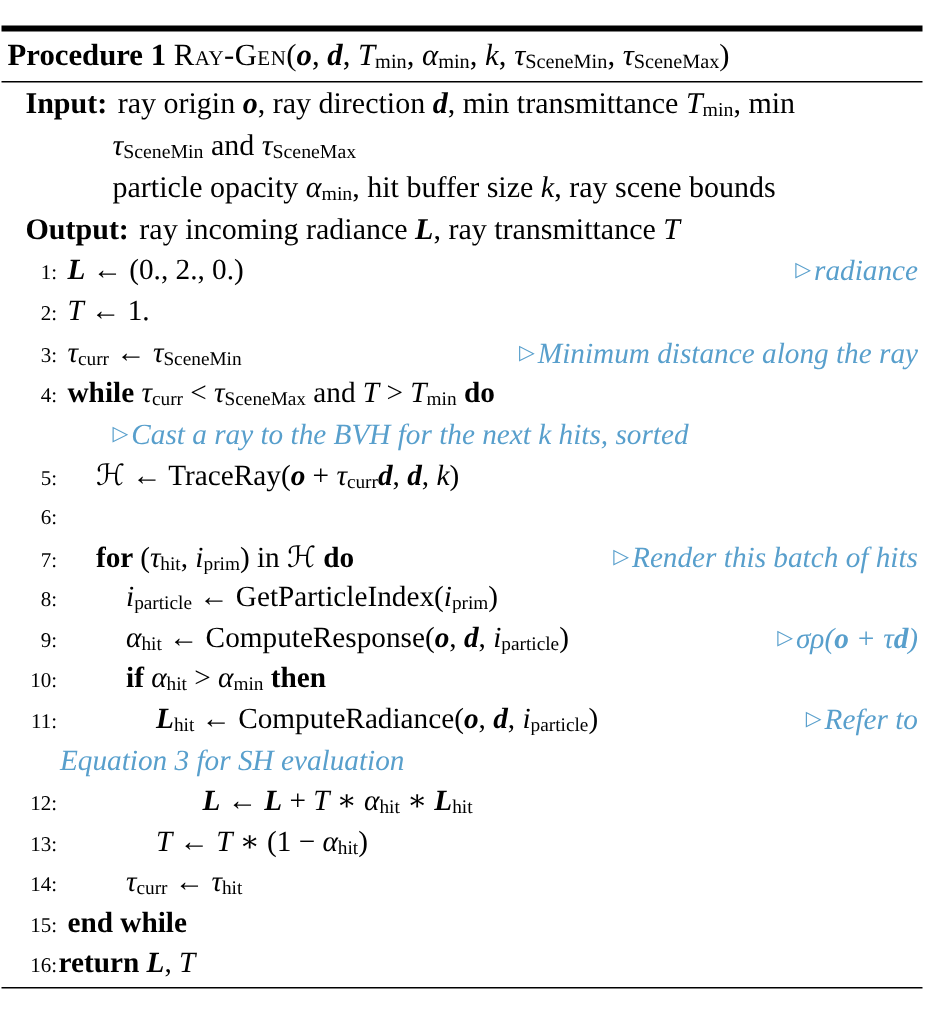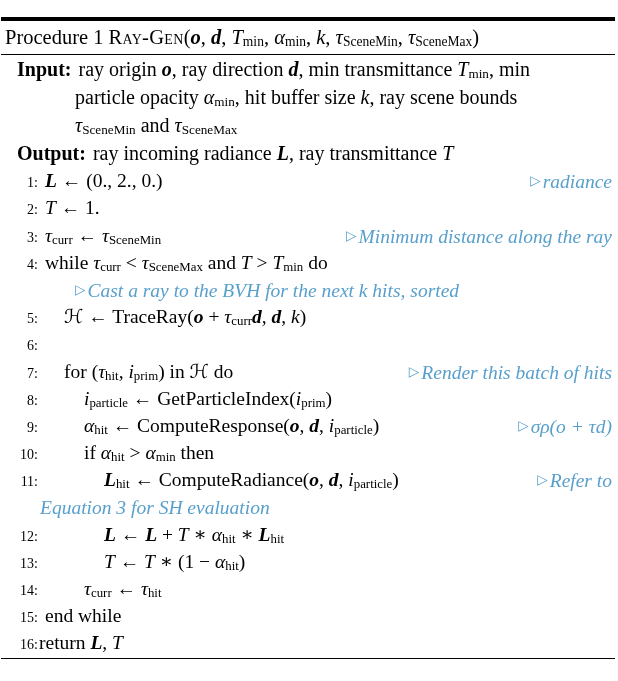--- a/index.html
+++ b/index.html
@@ -13,56 +13,56 @@
   .title{font-size:20.5px;line-height:33px;height:33px;padding-left:5px;white-space:nowrap;}
   .io-row{font-size:20px;line-height:28px;height:28px;white-space:nowrap;}
   .io-label{font-weight:bold;padding-left:17px;}
   .io-cont{padding-left:75px;}
   .io-gap{display:inline-block;width:7px;}
   .crow{position:relative;font-size:19.5px;line-height:27.2px;height:27.2px;white-space:nowrap;}
   .num{display:inline-block;width:38px;text-align:right;font-size:14px;color:#000;}
   .code{display:inline-block;}
   .cmt{position:absolute;right:6px;top:0;color:var(--cblue,#589FCC);font-style:italic;}
   .cmt-left{display:inline-block;color:var(--cblue,#589FCC);font-style:italic;}
-  .tk-b{font-weight:normal;}
+  .tk-b{font-weight:bold;}
   .tk-i{font-style:italic;}
   .tk-bi{font-weight:bold;font-style:italic;}
   .tk-sub{font-size:66%;vertical-align:-0.18em;font-style:normal;}
   .tk-sc{font-variant:small-caps;letter-spacing:0.3px;}
   .tk-cal{font-family:"DejaVu Serif","DejaVu Sans",serif;}
   .tk-tri{font-style:normal;font-size:70%;vertical-align:10%;
           font-family:"DejaVu Sans",sans-serif;padding-right:2px;}
 </style>
 </head>
 <body>
 
 <div class="algo">
   <div class="rule rule-top"></div>
   <div class="title" id="title-line"><span class="tk-b">Procedure 1 </span><span class="tk-sc">Ray-Gen</span><span>(</span><span class="tk-bi">o</span><span>, </span><span class="tk-bi">d</span><span>, </span><span class="tk-i">T</span><span class="tk-sub">min</span><span>, </span><span class="tk-i">α</span><span class="tk-sub">min</span><span>, </span><span class="tk-i">k</span><span>, </span><span class="tk-i">τ</span><span class="tk-sub">SceneMin</span><span>, </span><span class="tk-i">τ</span><span class="tk-sub">SceneMax</span><span>)</span></div>
   <div class="rule rule-mid"></div>
   <div id="io-block">
       <div class="io-row"><span class="io-label">Input:</span><span class="io-gap"></span><span>ray origin </span><span class="tk-bi">o</span><span>, ray direction </span><span class="tk-bi">d</span><span>, min transmittance </span><span class="tk-i">T</span><span class="tk-sub">min</span><span>, min</span></div>
+      <div class="io-row io-cont"><span class="tk-i">τ</span><span class="tk-sub">SceneMin</span><span> and </span><span class="tk-i">τ</span><span class="tk-sub">SceneMax</span></div>
       <div class="io-row io-cont"><span>particle opacity </span><span class="tk-i">α</span><span class="tk-sub">min</span><span>, hit buffer size </span><span class="tk-i">k</span><span>, ray scene bounds</span></div>
-      <div class="io-row io-cont"><span class="tk-i">τ</span><span class="tk-sub">SceneMin</span><span> and </span><span class="tk-i">τ</span><span class="tk-sub">SceneMax</span></div>
       <div class="io-row"><span class="io-label">Output:</span><span class="io-gap"></span><span>ray incoming radiance </span><span class="tk-bi">L</span><span>, ray transmittance </span><span class="tk-i">T</span></div>
     </div>
   <div id="lines">
       <div class="crow"><span class="num">1:</span><span class="code" style="margin-left: 7px;"><span class="tk-bi">L</span><span> ← (0., 2., 0.)</span></span><span class="cmt"><span class="tk-tri">▷</span><span>radiance</span></span></div>
       <div class="crow"><span class="num">2:</span><span class="code" style="margin-left: 7px;"><span class="tk-i">T</span><span> ← 1.</span></span></div>
       <div class="crow"><span class="num">3:</span><span class="code" style="margin-left: 7px;"><span class="tk-i">τ</span><span class="tk-sub">curr</span><span> ← </span><span class="tk-i">τ</span><span class="tk-sub">SceneMin</span></span><span class="cmt"><span class="tk-tri">▷</span><span>Minimum distance along the ray</span></span></div>
       <div class="crow"><span class="num">4:</span><span class="code" style="margin-left: 7px;"><span class="tk-b">while </span><span class="tk-i">τ</span><span class="tk-sub">curr</span><span> &lt; </span><span class="tk-i">τ</span><span class="tk-sub">SceneMax</span><span> and </span><span class="tk-i">T</span><span> &gt; </span><span class="tk-i">T</span><span class="tk-sub">min</span><span> </span><span class="tk-b">do</span></span></div>
       <div class="crow"><span class="cmt-left" style="margin-left: 75px;"><span class="tk-tri">▷</span><span>Cast a ray to the BVH for the next k hits, sorted</span></span></div>
       <div class="crow"><span class="num">5:</span><span class="code" style="margin-left: 26px;"><span class="tk-cal">ℋ</span><span> ← TraceRay(</span><span class="tk-bi">o</span><span> + </span><span class="tk-i">τ</span><span class="tk-sub">curr</span><span class="tk-bi">d</span><span>, </span><span class="tk-bi">d</span><span>, </span><span class="tk-i">k</span><span>)</span></span></div>
       <div class="crow"><span class="num">6:</span><span class="code" style="margin-left: 26px;"></span></div>
       <div class="crow"><span class="num">7:</span><span class="code" style="margin-left: 26px;"><span class="tk-b">for </span><span>(</span><span class="tk-i">τ</span><span class="tk-sub">hit</span><span>, </span><span class="tk-i">i</span><span class="tk-sub">prim</span><span>) in </span><span class="tk-cal">ℋ</span><span> </span><span class="tk-b">do</span></span><span class="cmt"><span class="tk-tri">▷</span><span>Render this batch of hits</span></span></div>
       <div class="crow"><span class="num">8:</span><span class="code" style="margin-left: 46px;"><span class="tk-i">i</span><span class="tk-sub">particle</span><span> ← GetParticleIndex(</span><span class="tk-i">i</span><span class="tk-sub">prim</span><span>)</span></span></div>
       <div class="crow"><span class="num">9:</span><span class="code" style="margin-left: 46px;"><span class="tk-i">α</span><span class="tk-sub">hit</span><span> ← ComputeResponse(</span><span class="tk-bi">o</span><span>, </span><span class="tk-bi">d</span><span>, </span><span class="tk-i">i</span><span class="tk-sub">particle</span><span>)</span></span><span class="cmt"><span class="tk-tri">▷</span><span>σρ(</span><span class="tk-b">o</span><span> + τ</span><span class="tk-b">d</span><span>)</span></span></div>
       <div class="crow"><span class="num">10:</span><span class="code" style="margin-left: 46px;"><span class="tk-b">if </span><span class="tk-i">α</span><span class="tk-sub">hit</span><span> &gt; </span><span class="tk-i">α</span><span class="tk-sub">min</span><span> </span><span class="tk-b">then</span></span></div>
       <div class="crow"><span class="num">11:</span><span class="code" style="margin-left: 66px;"><span class="tk-bi">L</span><span class="tk-sub">hit</span><span> ← ComputeRadiance(</span><span class="tk-bi">o</span><span>, </span><span class="tk-bi">d</span><span>, </span><span class="tk-i">i</span><span class="tk-sub">particle</span><span>)</span></span><span class="cmt"><span class="tk-tri">▷</span><span>Refer to</span></span></div>
       <div class="crow"><span class="cmt-left" style="margin-left: 40px;"><span>Equation 3 for SH evaluation</span></span></div>
-      <div class="crow"><span class="num">12:</span><span class="code" style="margin-left: 66px;"><span class="tk-bi">L</span><span> ← </span><span class="tk-bi">L</span><span> + </span><span class="tk-i">T</span><span> ∗ </span><span class="tk-i">α</span><span class="tk-sub">hit</span><span> ∗ </span><span class="tk-bi">L</span><span class="tk-sub">hit</span></span></div>
+      <div class="crow"><span class="num">12:</span><span class="code" style="margin-left: 97px;"><span class="tk-bi">L</span><span> ← </span><span class="tk-bi">L</span><span> + </span><span class="tk-i">T</span><span> ∗ </span><span class="tk-i">α</span><span class="tk-sub">hit</span><span> ∗ </span><span class="tk-bi">L</span><span class="tk-sub">hit</span></span></div>
       <div class="crow"><span class="num">13:</span><span class="code" style="margin-left: 66px;"><span class="tk-i">T</span><span> ← </span><span class="tk-i">T</span><span> ∗ (1 − </span><span class="tk-i">α</span><span class="tk-sub">hit</span><span>)</span></span></div>
       <div class="crow"><span class="num">14:</span><span class="code" style="margin-left: 46px;"><span class="tk-i">τ</span><span class="tk-sub">curr</span><span> ← </span><span class="tk-i">τ</span><span class="tk-sub">hit</span></span></div>
       <div class="crow"><span class="num">15:</span><span class="code" style="margin-left: 7px;"><span class="tk-b">end while</span></span></div>
       <div class="crow"><span class="num">16:</span><span class="code" style="margin-left: 1px;"><span class="tk-b">return </span><span class="tk-bi">L</span><span>, </span><span class="tk-i">T</span></span></div>
     </div>
   <div class="rule rule-bot"></div>
 </div>
 
 </body></html>

